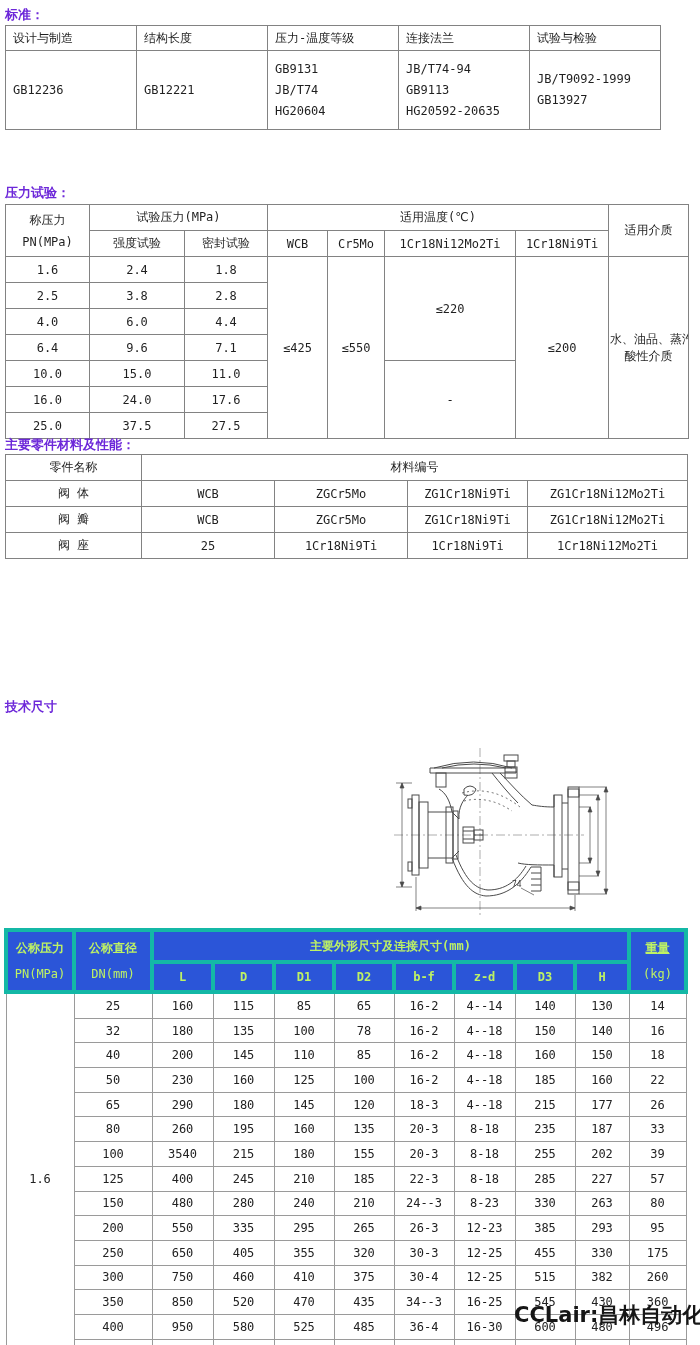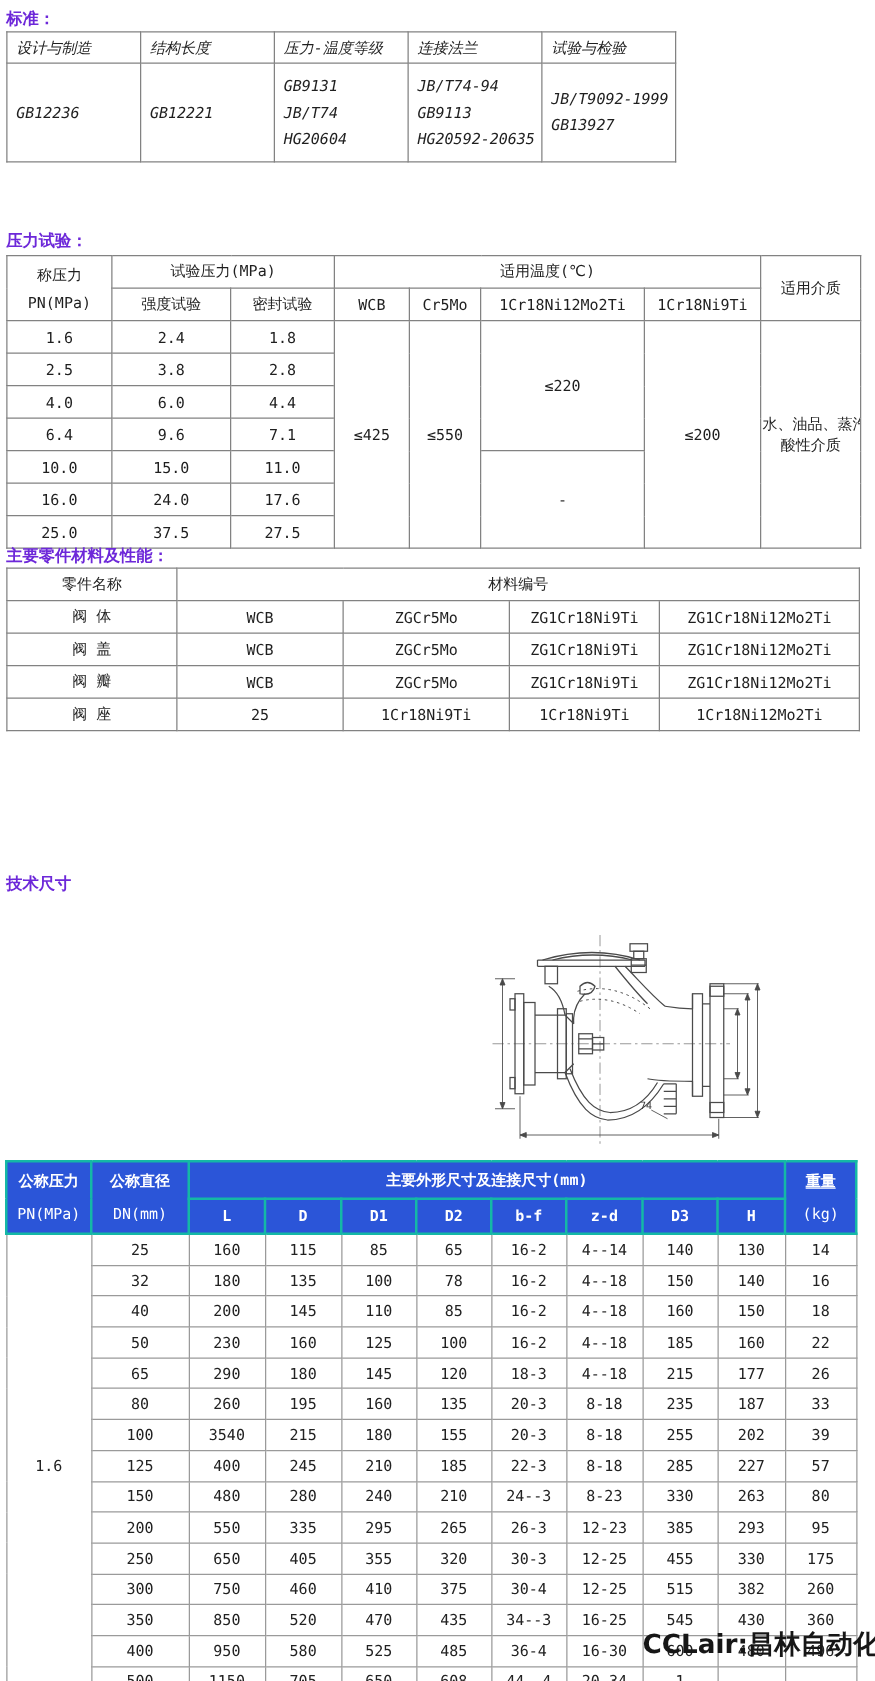--- a/index.html
+++ b/index.html
@@ -8,35 +8,35 @@
     font-family:"DejaVu Sans Mono","DejaVu Sans",sans-serif;
     font-size:12px;color:#1a1a1a;overflow:hidden;
   }
   .abs{position:absolute;}
   .sec-title{font-weight:bold;font-size:13px;color:#6d28d9;left:5px;}
   table{border-collapse:collapse;table-layout:fixed;}
   
   .t td,.t th{border:1px solid #828282;font-weight:normal;overflow:hidden;
     white-space:nowrap;font-size:12px;color:#1f1f1f;}
   
-  .std{left:5px;top:25px;width:536px;font-style:italic;}
+  .std{left:5px;top:25px;width:656px;}
   .std th{text-align:left;height:24px;padding:0 7px;}
   .std td{vertical-align:middle;padding:4px 7px;height:70px;}
   .std .ln{line-height:21px;}
   
   .pt{left:5px;top:204px;width:683px;text-align:center;}
   .pt td{height:23px;}
   .pt .hi2{height:47px;}
   .pt .two{display:flex;flex-direction:column;justify-content:space-around;height:44px;}
   
   .mat{left:5px;top:454px;width:682px;text-align:center;}
   .mat td,.mat th{height:23px;}
   
   .size{left:4px;top:928px;width:680px;text-align:center;border:1px solid #9a9a9a;}
-  .size th{background:var(--blue,#2b55d8);border:2px solid #14b8a6;color:#ffffff;
+  .size th{background:var(--blue,#2b55d8);border:4px solid #14b8a6;color:#bef264;
     font-weight:600;font-size:12px;}
   .size td{border:1px solid #9a9a9a;height:23.7px;padding:0;font-size:12px;color:#222;}
   .size .hrow1 th{height:26px;}
   .size .hrow2 th{height:24px;font-weight:600;}
   .size .two{line-height:26px;font-weight:600;}
   .size .unit{font-weight:normal;}
   .size .u{text-decoration:underline;}
   
   .diagram{left:368px;top:745px;width:250px;height:176px;}
   .dim-note{font-size:8px;fill:#3c3c3c;}
@@ -179,27 +179,20 @@
   </colgroup>
   <thead>
     <tr>
       <th>零件名称</th>
       <th colspan="4">材料编号</th>
     </tr>
   </thead>
   <tbody id="mat-body">
       <tr>
         <td>阀 体</td>
-        <td colspan="1">WCB</td>
-        <td colspan="1">ZGCr5Mo</td>
-        <td colspan="1">ZG1Cr18Ni9Ti</td>
-        <td colspan="1">ZG1Cr18Ni12Mo2Ti</td>
-      </tr>
-      <tr>
-        <td>阀 盖</td>
         <td colspan="1">WCB</td>
         <td colspan="1">ZGCr5Mo</td>
         <td colspan="1">ZG1Cr18Ni9Ti</td>
         <td colspan="1">ZG1Cr18Ni12Mo2Ti</td>
       </tr>
       <tr>
         <td>阀 瓣</td>
         <td colspan="1">WCB</td>
         <td colspan="1">ZGCr5Mo</td>
         <td colspan="1">ZG1Cr18Ni9Ti</td>

